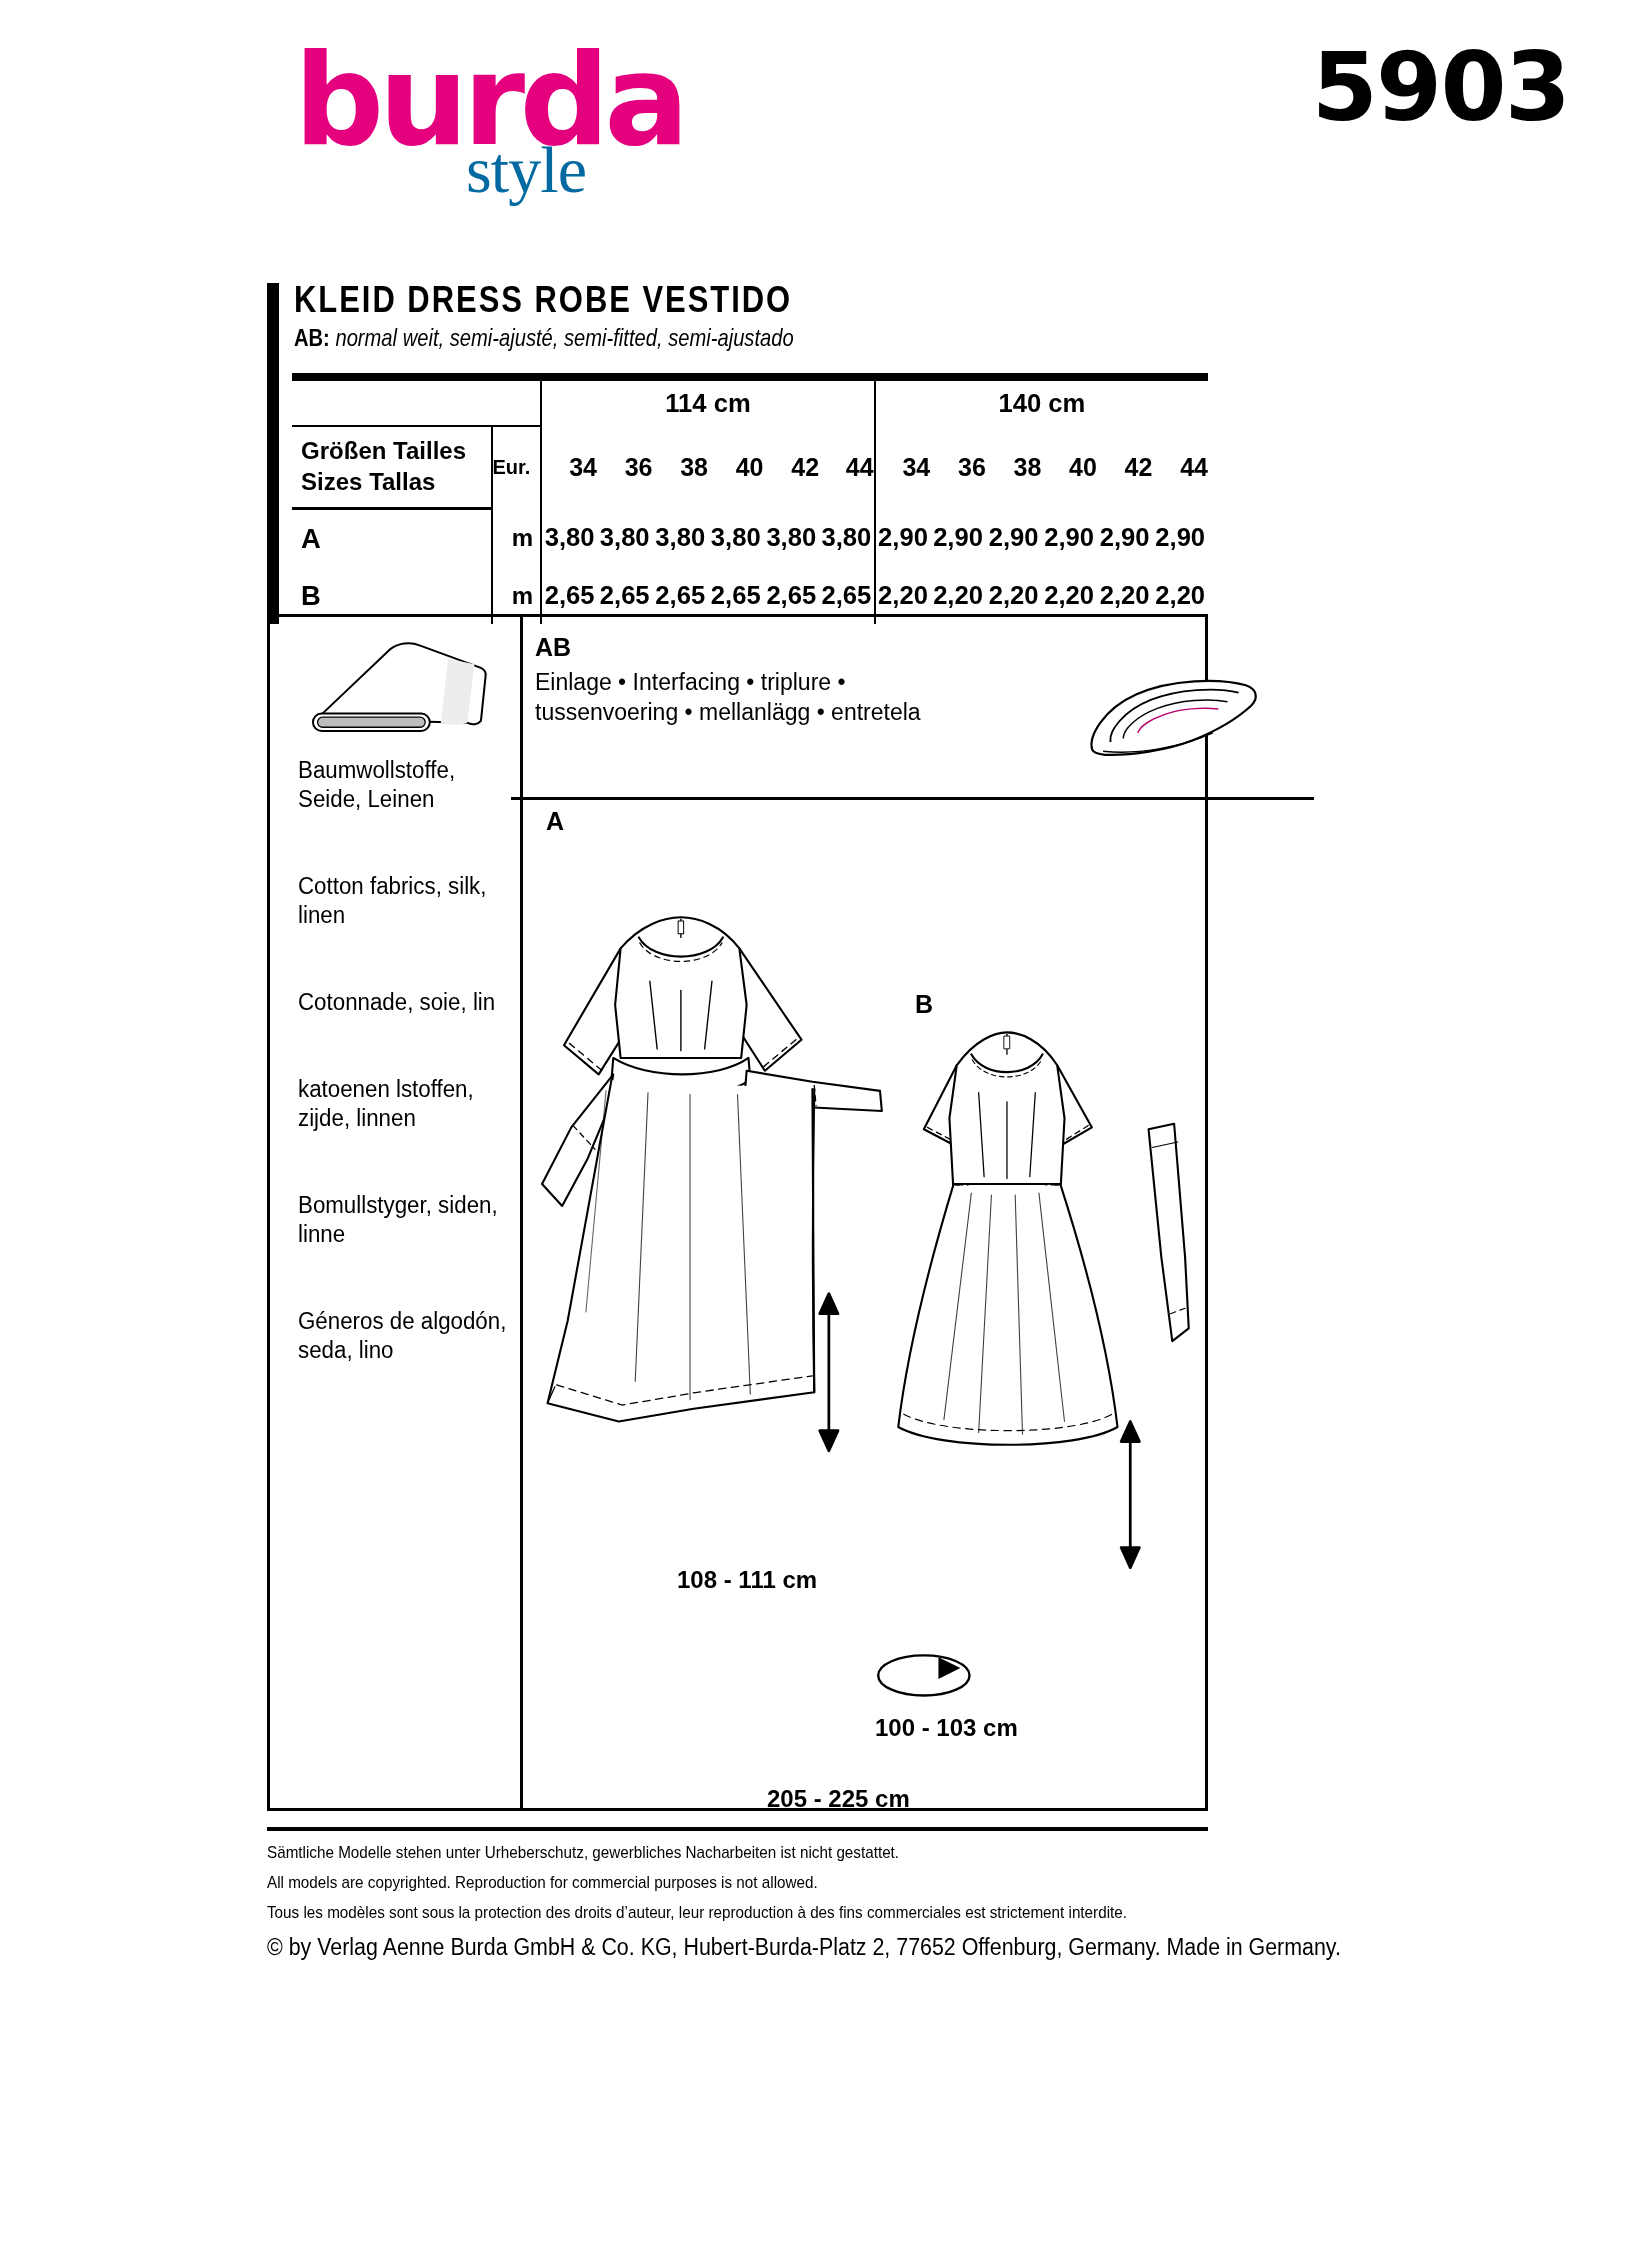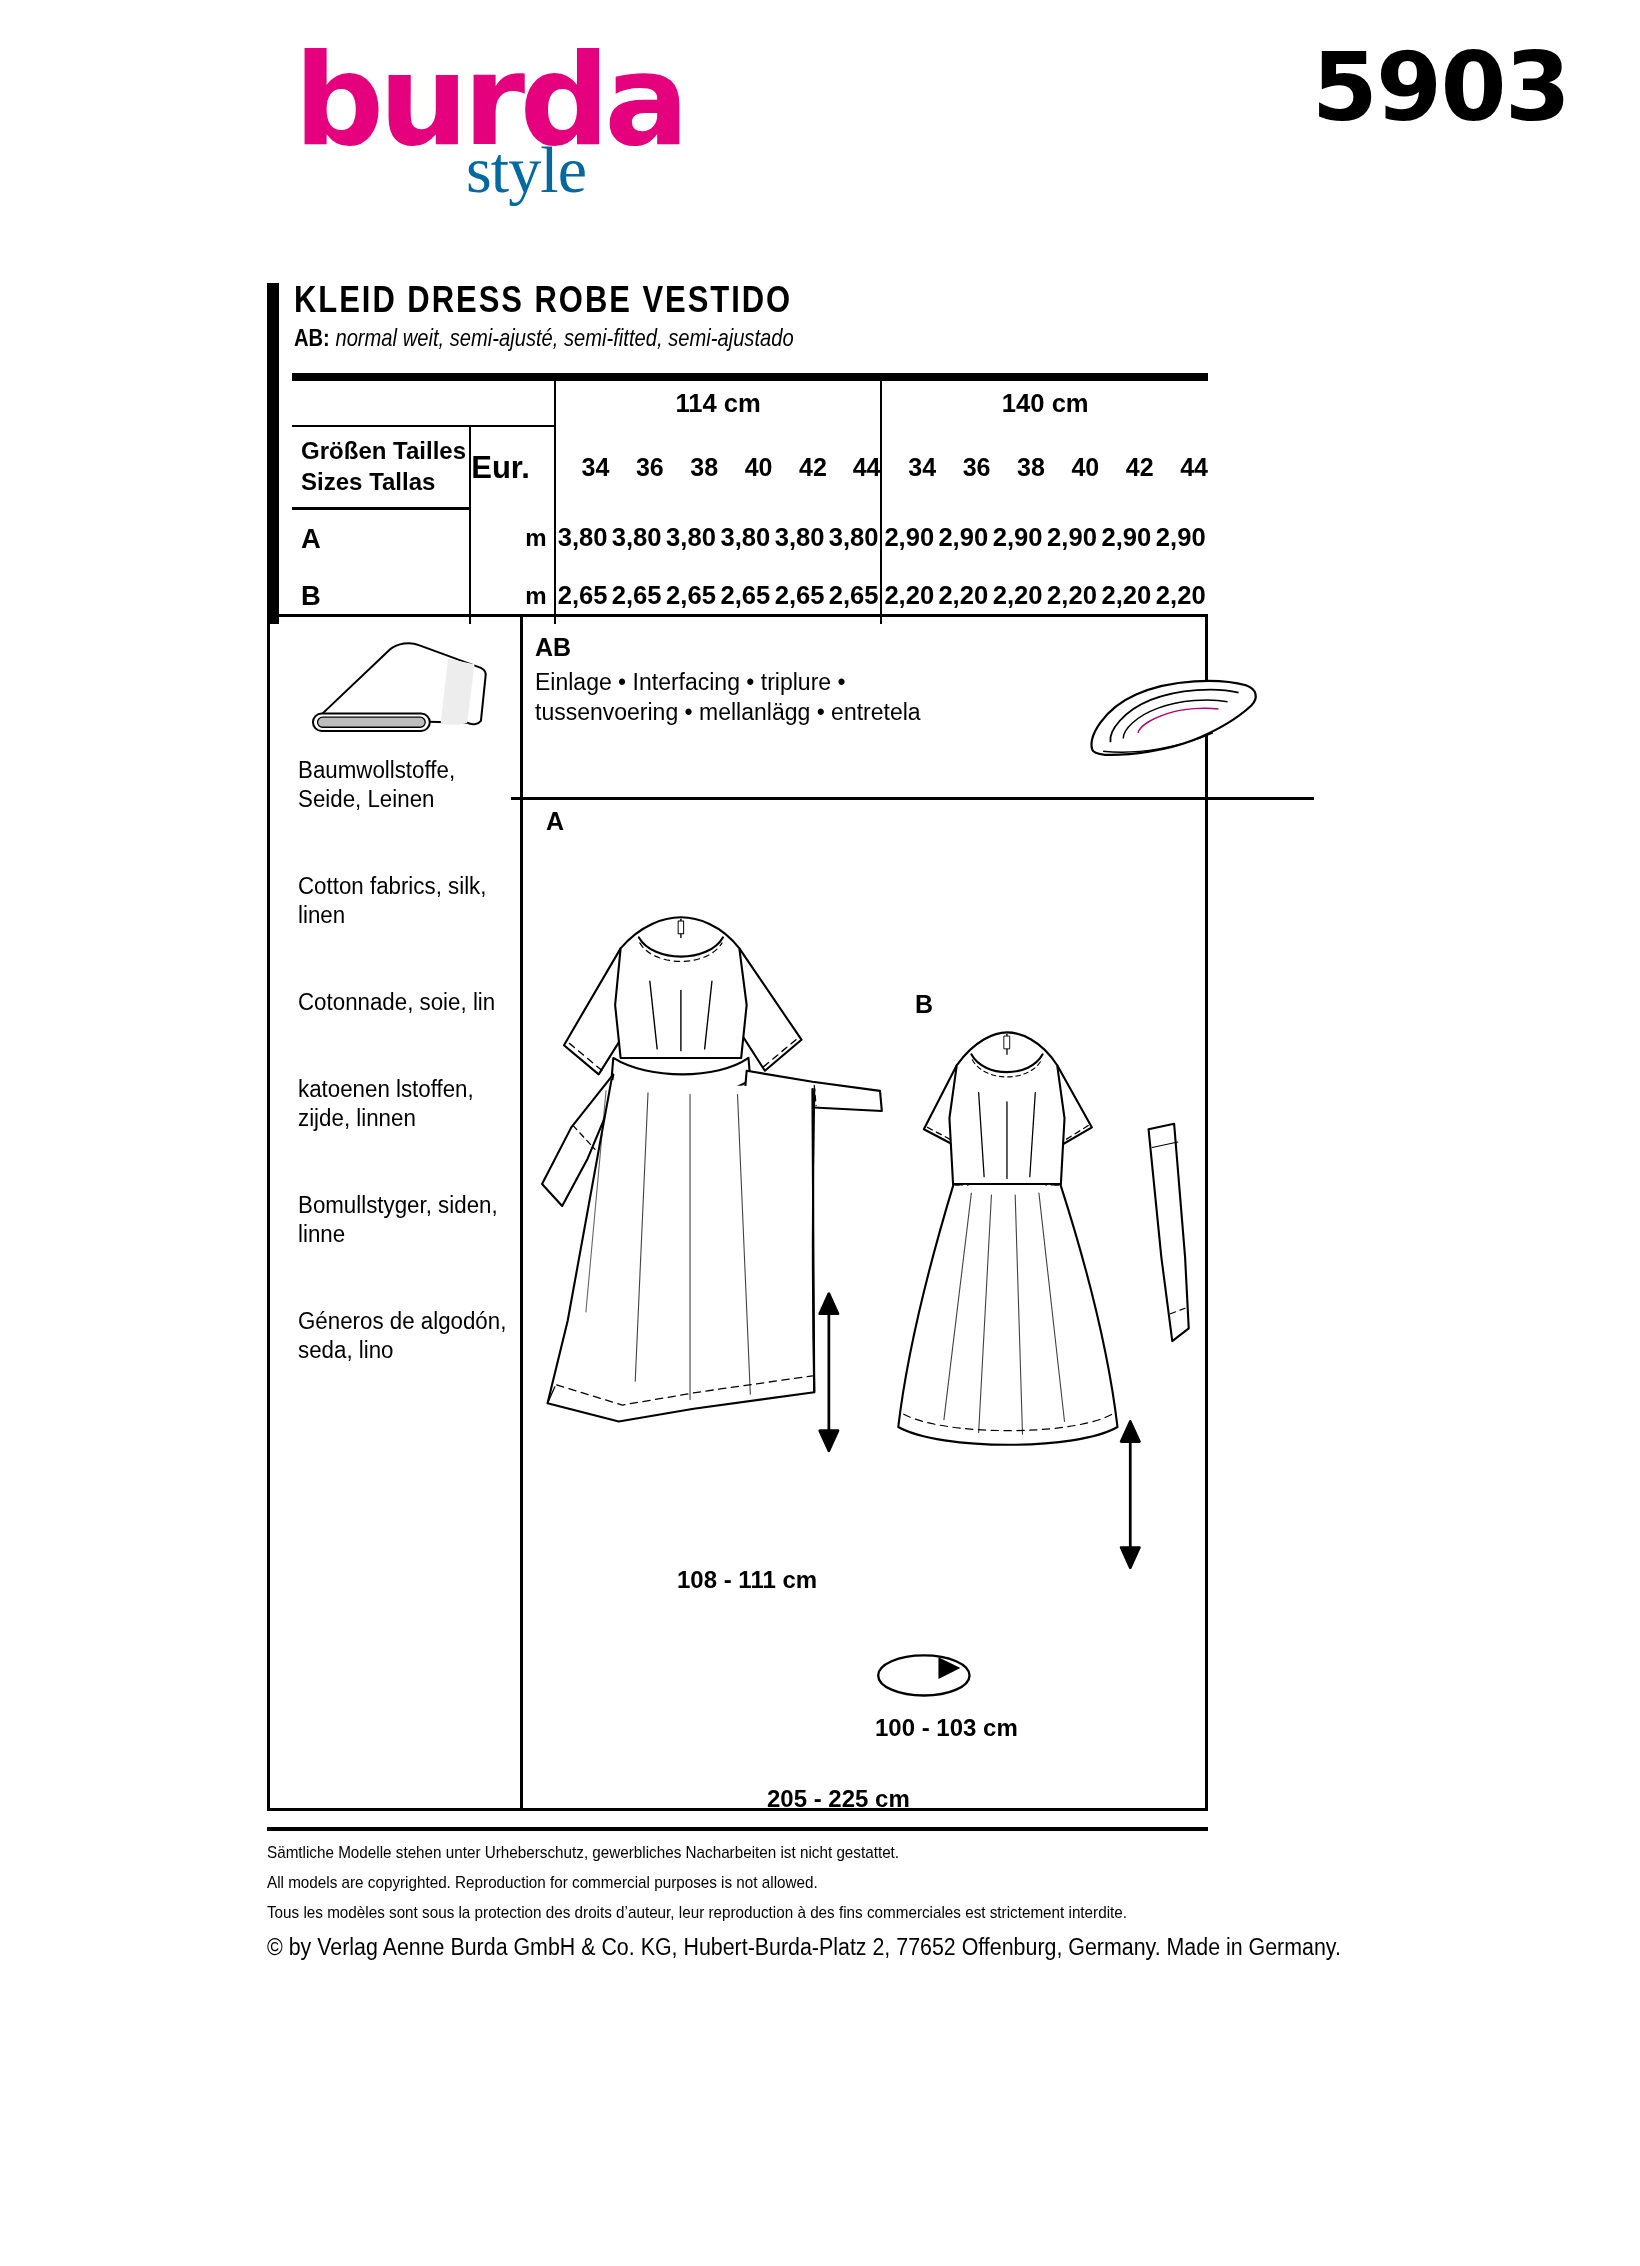--- a/index.html
+++ b/index.html
@@ -62,21 +62,21 @@
   }
   .topbar td{height:8.2px;background:#000;padding:0;}
   .hdr td{height:44px;font-size:25.6px;text-align:center;border-bottom:2.7px solid #000;}
   .hdr td.blank{border-bottom:2.7px solid #000;}
   .vl{border-left:2.7px solid #000 !important;}
   .sizerow td{height:80px;font-size:25px;text-align:right;border-bottom:3.7px solid #000;}
   .sizerow td.lbl{
     text-align:left;padding-left:9.1px;font-size:24px;line-height:1.28;
     border-bottom:3.7px solid #000;
   }
-  .sizerow td.eur{text-align:center;padding-right:24px;font-size:31px;}
+  .sizerow td.eur{text-align:center;padding-right:10px;font-size:20px;}
   .datarow td{height:57px;font-size:25.6px;text-align:center;}
   .datarow td.view{text-align:left;padding-left:9.1px;font-size:27.4px;}
   .datarow td.unit{text-align:right;padding-right:7.3px;font-size:24px;}
   .rule td{height:0;border-bottom:2.7px solid #000;padding:0;}
   .w-label{width:208px;}
   .w-eur{width:40px;}
   .w-sz{width:56px;}
 
   
   .mainbox{

